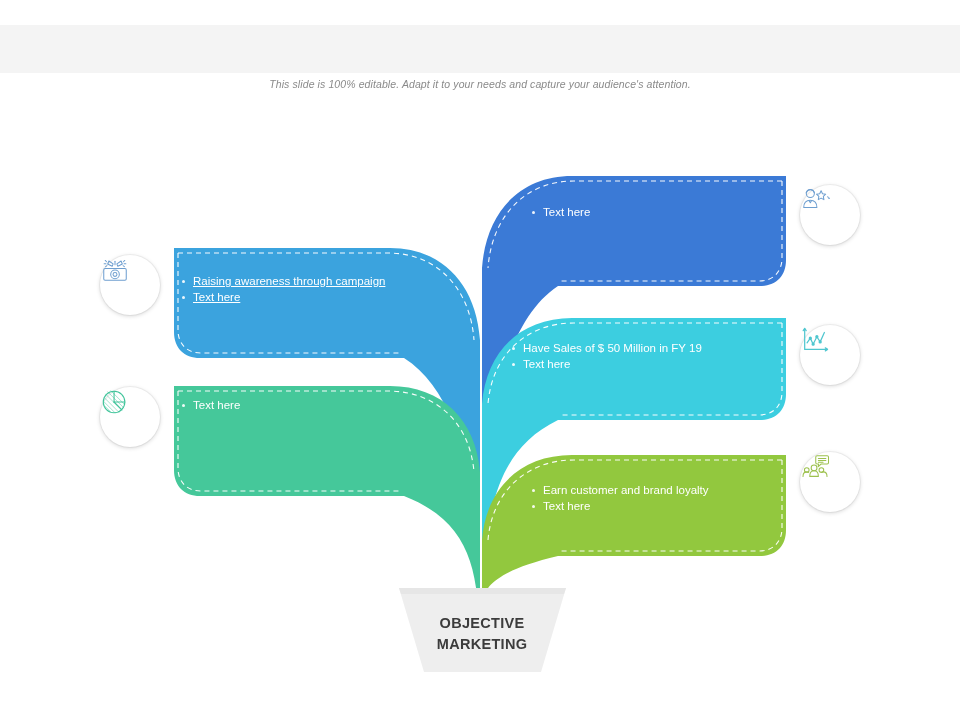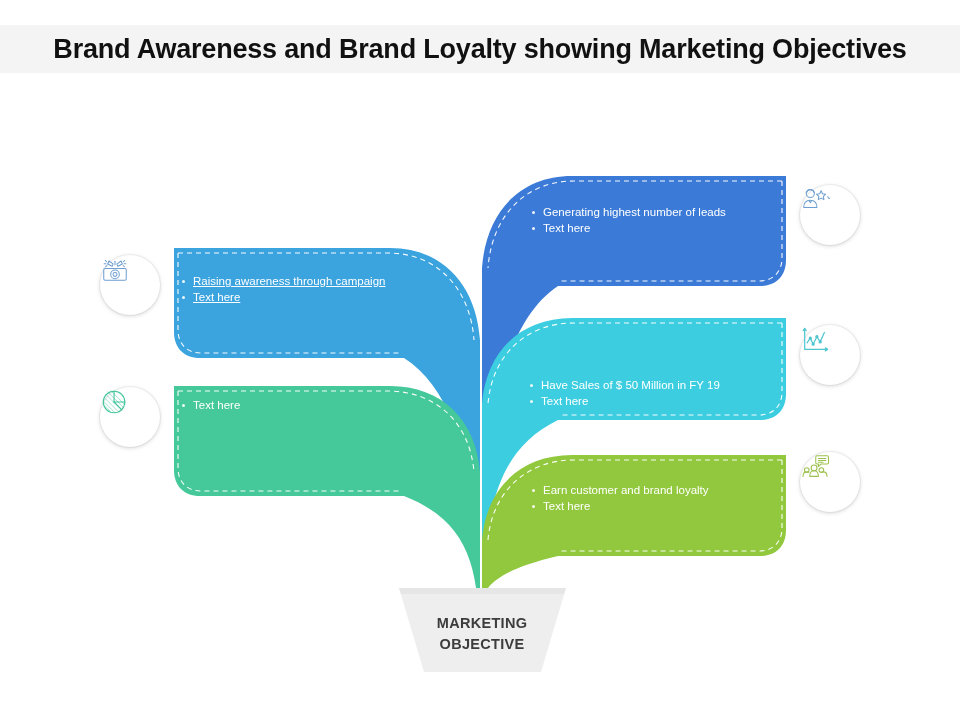--- a/index.html
+++ b/index.html
@@ -67,21 +67,21 @@
     font-size:14.5px;font-weight:bold;color:#3c3c3c;
     line-height:21px;letter-spacing:.3px;
   }
 </style>
 </head>
 <body>
 
 <div class="slide">
 
   <div class="header-band"></div>
-  <div class="title">Brand Awareness and Brand Loyalty showing Marketing Objectives</div>
+  <div class="subtitle">This slide is 100% editable. Adapt it to your needs and capture your audience's attention.</div>
 
   <div class="stage">
 
     <svg width="960" height="720" viewBox="0 0 960 720">
       <defs>
         <clipPath id="clipR1">
             <rect x="478" y="168" width="320" height="118"></rect>
           </clipPath>
         <clipPath id="clipL1">
             <rect x="166" y="240" width="320" height="118"></rect>
@@ -167,33 +167,32 @@
       <path d="M 480 260 L 480 590 L 486 590 L 486 260 Z" fill="#92c83e" opacity="0"></path>
 
       <g>
         <path d="M 399 588 L 566 588 L 541 672 L 424 672 Z" fill="#eeeeee"></path>
         <path d="M 399 588 L 566 588 L 564 594 L 401 594 Z" fill="#e6e6e6"></path>
       </g>
     </svg>
 
     <div class="banner-text" style="left:530px;top:205px;width:250px;">
       <ul>
-        <li>Generating highest number of leads</li>
         <li>Text here</li>
       </ul>
     </div>
 
     <div class="banner-text" style="left:180px;top:274px;width:250px;text-decoration:underline;">
       <ul>
         <li>Raising awareness through campaign</li>
         <li>Text here</li>
       </ul>
     </div>
 
-    <div class="banner-text" style="left:528px;top:341px;width:250px;margin-top:37px;">
+    <div class="banner-text" style="left:510px;top:341px;width:250px;">
       <ul>
         <li>Have Sales of $ 50 Million in FY 19</li>
         <li>Text here</li>
       </ul>
     </div>
 
     <div class="banner-text" style="left:180px;top:398px;width:230px;">
       <ul>
         <li>Text here</li>
       </ul>
@@ -270,18 +269,18 @@
           <path d="M3.2 26 C3.2 22.6 4.9 21.2 7.2 21.2 C8 21.2 8.7 21.4 9.3 21.8"></path>
           <circle cx="22.8" cy="19.2" r="2.5"></circle>
           <path d="M28.8 26 C28.8 22.6 27.1 21.2 24.8 21.2 C24 21.2 23.3 21.4 22.7 21.8"></path>
           <path d="M18.2 4 L29 4 C29.8 4 30.4 4.6 30.4 5.4 L30.4 11.4 C30.4 12.2 29.8 12.8 29 12.8 L22.6 12.8 L19.4 15.6 L19.8 12.8 L18.2 12.8 C17.4 12.8 16.8 12.2 16.8 11.4 L16.8 5.4 C16.8 4.6 17.4 4 18.2 4 Z"></path>
           <path d="M19.6 6.9 L27.6 6.9 M19.6 9 L27.6 9 M19.6 11 L24.6 11"></path>
         </g>
       </svg>
     </div>
 
     <div class="pot-label" style="left:382px;top:613px;">
+      <div>OBJECTIVE</div>
       <div>MARKETING</div>
-      <div>OBJECTIVE</div>
     </div>
 
   </div>
 </div>
 
 </body></html>

